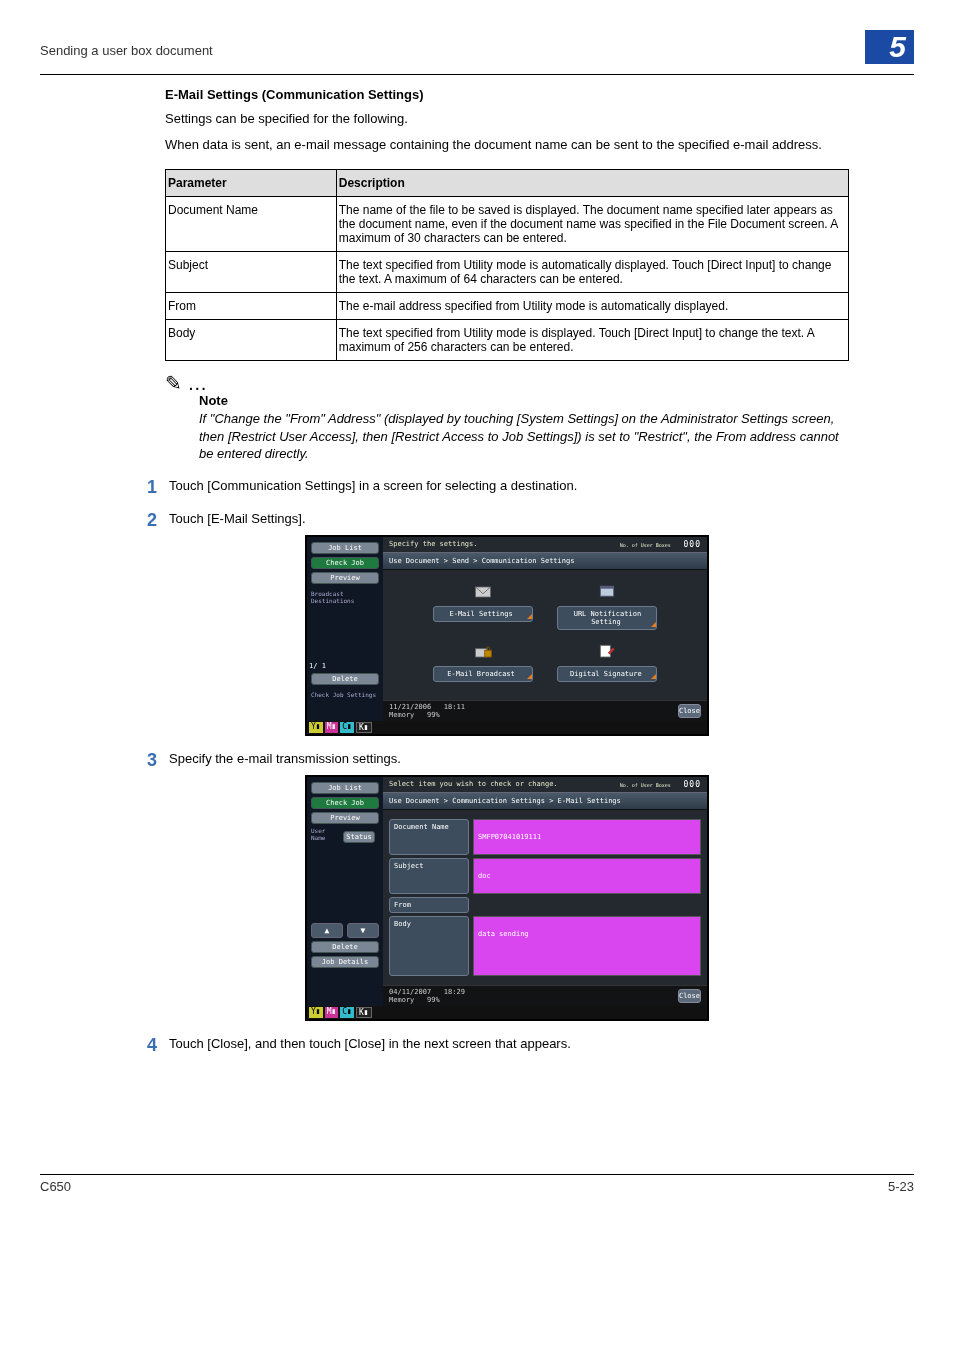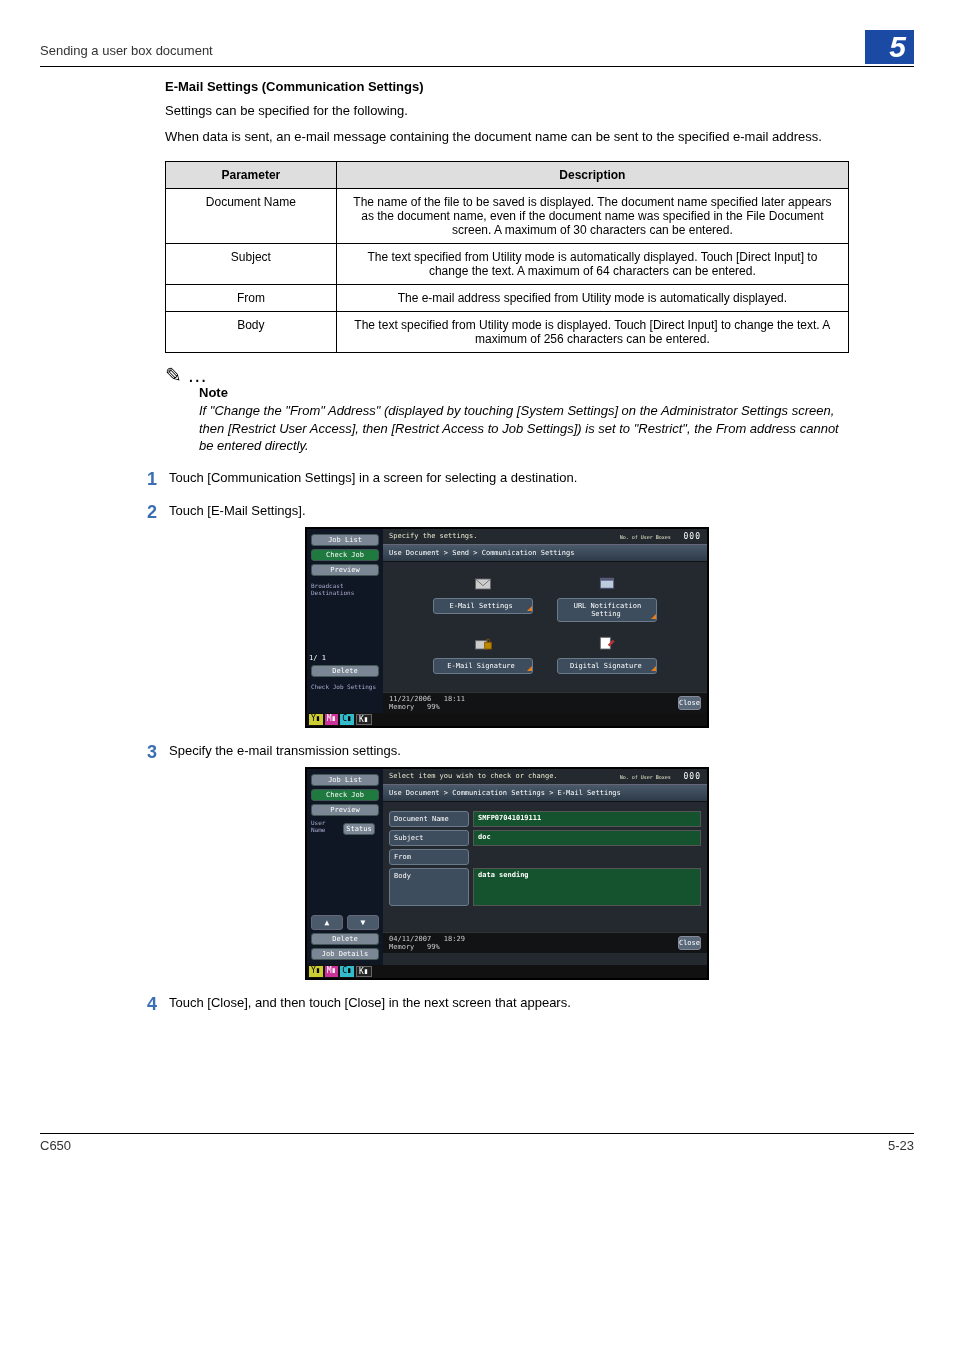--- a/index.html
+++ b/index.html
@@ -9,21 +9,21 @@
     margin: 0;
     background: #fff;
     width: 954px;
   }
   .header-rule {
     display: flex;
     align-items: flex-end;
     justify-content: space-between;
     border-bottom: 1px solid #000;
     margin: 30px 40px 8px 40px;
-    padding-bottom: 2px;
+    padding-bottom: 10px;
     gap: 20px;
   }
   .header-rule .left {
     font-size: 13px;
     color: #333;
     padding-bottom: 6px;
   }
   .chapter-badge {
     background: #1a4aa3;
     color: #fff;
@@ -47,22 +47,22 @@
     font-size: 13px;
   }
   table.param {
     width: 100%;
     border-collapse: collapse;
     margin: 16px 0 10px 0;
     font-size: 12px;
   }
   table.param th, table.param td {
     border: 1px solid #000;
-    padding: 6px 10px;
-    text-align: center;
+    padding: 6px 2px;
+    text-align: left;
     vertical-align: top;
   }
   table.param th {
     background: #dedede;
     font-weight: bold;
   }
   table.param th:first-child, table.param td:first-child {
     width: 25%;
   }
   .note-block {
@@ -260,27 +260,26 @@
     background: #3d4d5d;
     border: 1px solid #6a7a8a;
     border-radius: 3px;
     padding: 3px 4px;
     font-size: 7px;
     color: #fff;
     margin-right: 4px;
   }
   .fieldrow .fval {
     flex: 1;
-    background: #14532d;
+    background: #d946ef;
     border: 1px solid #555;
-    padding: 2px 4px;
+    padding: 13px 4px;
     font-size: 7px;
     color: #fff;
     min-height: 8px;
-    font-weight: bold;
   }
   .fieldrow .fval.tall {
     min-height: 32px;
   }
 
   .footer {
     display: flex;
     justify-content: space-between;
     margin: 120px 40px 0 40px;
     border-top: 1px solid #000;
@@ -376,21 +375,21 @@
               </svg>
             <div class="btnface sel">URL Notification Setting</div>
           </div>
           <br>
           <div class="tile">
             <svg class="icon" viewBox="0 0 24 24">
                 <rect x="3" y="8" width="14" height="10" fill="#ccc" stroke="#666"></rect>
                 <rect x="14" y="10" width="8" height="8" fill="#b80" stroke="#850"></rect>
                 <path d="M16 10 v-2 a2 2 0 0 1 4 0 v2" fill="none" stroke="#850"></path>
               </svg>
-            <div class="btnface sel">E-Mail Signature</div>
+            <div class="btnface sel">E-Mail Broadcast</div>
           </div>
           <div class="tile">
             <svg class="icon" viewBox="0 0 24 24">
                 <rect x="4" y="4" width="12" height="14" fill="#fff" stroke="#666"></rect>
                 <path d="M14 14 L20 8" stroke="#b33" stroke-width="3"></path>
               </svg>
             <div class="btnface sel">Digital Signature</div>
           </div>
         </div>
         <div class="scr-foot">

